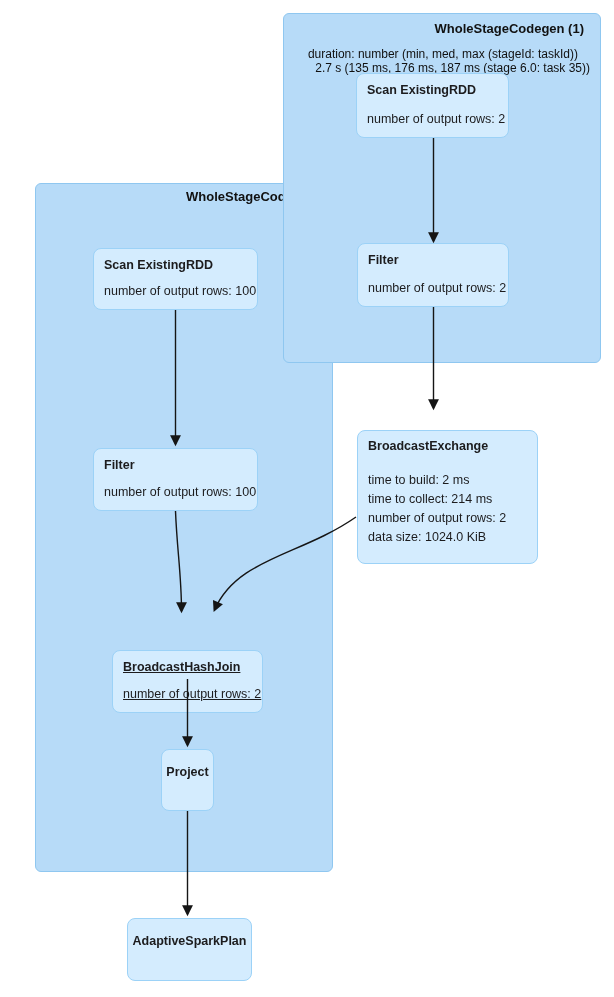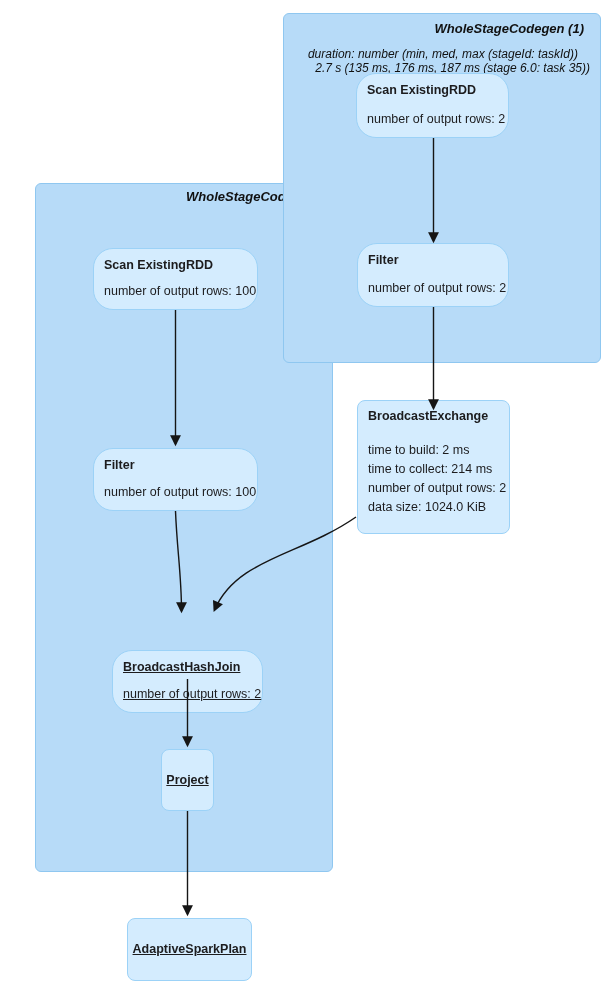--- a/index.html
+++ b/index.html
@@ -10,21 +10,20 @@
     font-family:"Liberation Sans", sans-serif;
     color:#1c1c1e;
     overflow:hidden;
   }
   .cluster {
     position:absolute;
     background:#b7dbf8;
     border:1px solid #8fc7f0;
     border-radius:6px;
     box-sizing:border-box;
-    font-style:italic;
   }
   .cluster-title {
     position:absolute;
     font-weight:bold;
     font-size:13px;
     white-space:nowrap;
     color:#111;
   }
   .cluster-dur {
     position:absolute;
@@ -40,33 +39,30 @@
     border-radius:8px;
     box-sizing:border-box;
     font-size:12.5px;
     z-index:3;
   }
   .node-std {
     display:flex;
     flex-direction:column;
     justify-content:space-between;
     padding:8px 10px;
-    border-radius:20px;
   }
   .node-tall { padding:7px 10px; }
   .node-title { font-weight:bold; line-height:17px; }
   .node-metrics { margin-top:16px; }
   .metric { line-height:19px; white-space:nowrap; }
   .node-center {
     display:flex;
-    align-items:center;
     justify-content:center;
     text-align:center;
     padding:14px;
-    text-decoration:underline;
   }
   .node-center .node-title { white-space:nowrap; }
   #edge-layer {
     position:absolute;
     left:0; top:0;
     z-index:4;
     pointer-events:none;
   }
   
   #cluster-left  { z-index:1; }
@@ -90,21 +86,21 @@
   <div class="node node-std" style="left:356px; top:73px; width:153px; height:65px;">
     <div class="node-title">Scan ExistingRDD</div>
     <div class="metric">number of output rows: 2</div>
   </div>
 
   <div class="node node-std" style="left:357px; top:243px; width:152px; height:64px;">
     <div class="node-title">Filter</div>
     <div class="metric">number of output rows: 2</div>
   </div>
 
-  <div class="node node-tall" style="left:357px; top:400px; width:153px; height:134px;">
+  <div class="node node-tall" style="left:357px; top:430px; width:181px; height:134px;">
     <div class="node-title">BroadcastExchange</div>
     <div class="node-metrics">
       <div class="metric">time to build: 2 ms</div>
       <div class="metric">time to collect: 214 ms</div>
       <div class="metric">number of output rows: 2</div>
       <div class="metric">data size: 1024.0 KiB</div>
     </div>
   </div>
 
   <div class="node node-std" style="left:93px; top:248px; width:165px; height:62px;">

